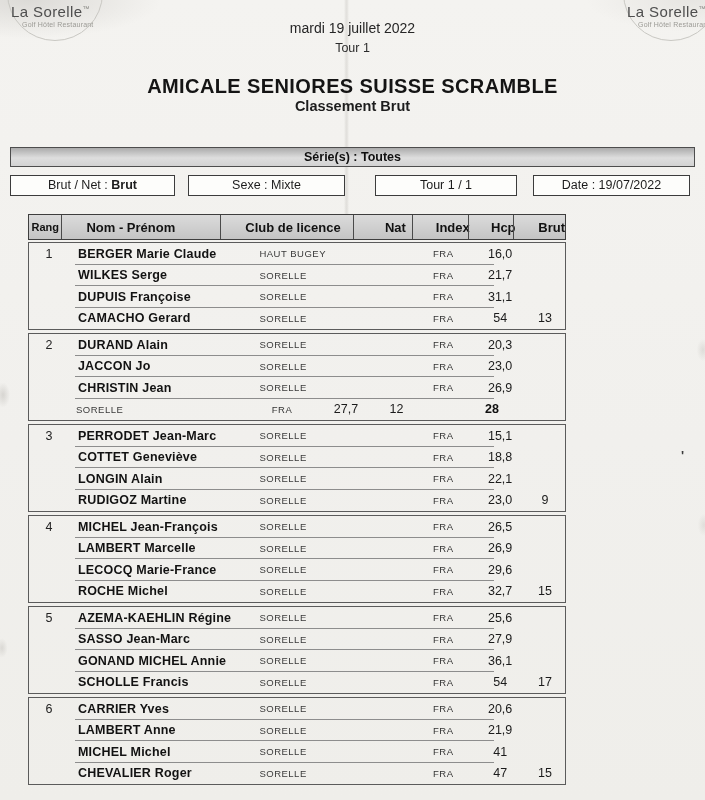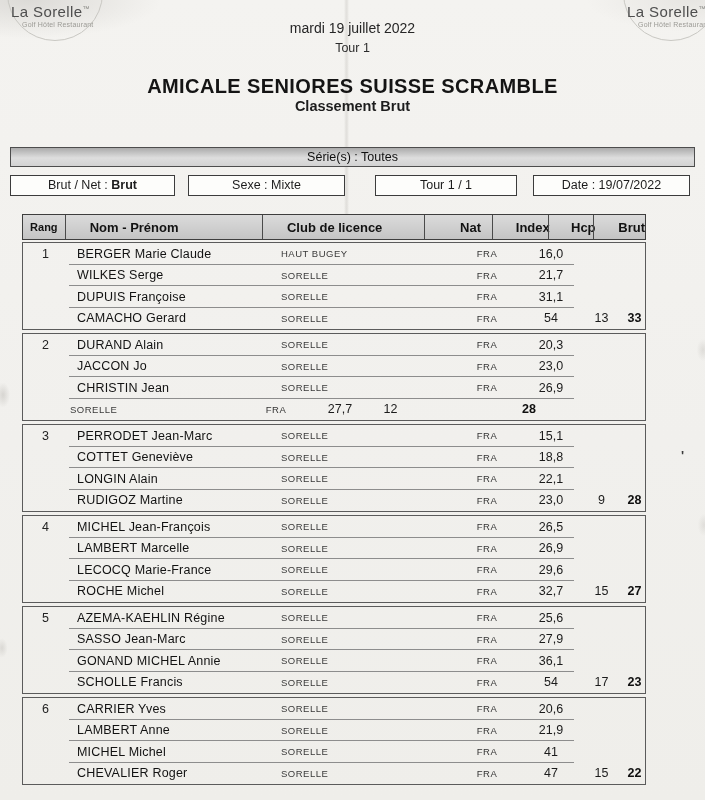--- a/index.html
+++ b/index.html
@@ -38,36 +38,36 @@
   .centered{position:absolute;left:0;width:705px;text-align:center;}
   .doc-date{top:20px;font-size:14px;color:#262626;}
   .doc-tour{top:41px;font-size:12.5px;color:#2b2b2b;}
   .doc-title{top:75px;font-size:20px;font-weight:bold;letter-spacing:.4px;color:#141414;margin:0;}
   .doc-subtitle{top:98px;font-size:14.5px;font-weight:600;color:#1d1d1d;}
   
   .series-bar{
     position:absolute;left:10px;top:147px;width:685px;height:20px;box-sizing:border-box;
     border:1px solid #4d4d4d;
     background:linear-gradient(180deg,#ababab 0%,#dedede 55%,#d2d2d2 100%);
-    font-size:12.5px;font-weight:normal;text-align:center;line-height:18px;color:#101010;
+    font-size:12.5px;font-weight:bold;text-align:center;line-height:18px;color:#101010;
   }
   
   .filter-row{position:absolute;left:0;top:175px;width:705px;height:16px;}
   .filter-box{
     position:absolute;top:0;height:21px;box-sizing:border-box;
     border:1.5px solid #3c3c3c;background:#fdfdfb;
     font-size:12.5px;text-align:center;line-height:18px;color:#1c1c1c;
   }
   .fb1{left:10px;width:165px;}
   .fb2{left:188px;width:157px;}
   .fb3{left:375px;width:142px;}
   .fb4{left:533px;width:157px;}
   .fb1 b{font-weight:bold;}
   
-  .table{position:absolute;left:22px;top:214px;width:624px;}
+  .table{position:absolute;left:28px;top:214px;width:538px;}
   .thead{
     display:flex;height:26px;box-sizing:border-box;
     border:1px solid #3e3e3e;
     background:linear-gradient(180deg,#dbdbdb,#c4c4c4);
   }
   .thead .cell{
     display:flex;align-items:center;justify-content:center;box-sizing:border-box;
     font-weight:bold;font-size:13px;color:#121212;
   }
   .thead .cell + .cell{border-left:1px solid #4a4a4a;padding-left:24px;}
@@ -81,21 +81,21 @@
   .c5{width:45px;}
   .c6{width:85px;flex:1;}
   .group{border:1px solid #5b5b5b;margin-top:3px;}
   .group:first-child{margin-top:2px;}
   .row{display:flex;height:21.5px;position:relative;align-items:center;}
   .row.sep::after{
     content:'';position:absolute;left:46px;right:71px;bottom:0;height:1px;background:#8d8d8d;
   }
   .row .cell{box-sizing:border-box;white-space:nowrap;overflow:hidden;}
   .row .rank{width:45px;text-align:center;font-size:12.5px;color:#232323;}
-  .row .name{width:211px;padding-left:9px;font-weight:normal;font-size:12.5px;color:#121212;letter-spacing:.2px;}
+  .row .name{width:211px;padding-left:9px;font-weight:bold;font-size:12.5px;color:#121212;letter-spacing:.2px;}
   .row .club{width:164px;padding-left:2px;font-size:9.5px;color:#3a3a3a;letter-spacing:.5px;}
   .row .nat{width:72px;text-align:center;font-size:9.5px;color:#333;letter-spacing:.5px;}
   .row .idx{width:56px;text-align:center;font-size:12.5px;color:#1b1b1b;}
   .row .hcp{width:45px;text-align:center;font-size:12.5px;color:#1b1b1b;}
   .row .brut{width:85px;flex:1;text-align:center;font-weight:bold;font-size:12.5px;color:#101010;}
   .artifact-quote{position:absolute;left:681px;top:448px;font-size:13px;font-weight:bold;color:#3b3b3b;}
 </style>
 </head>
 <body>
 

